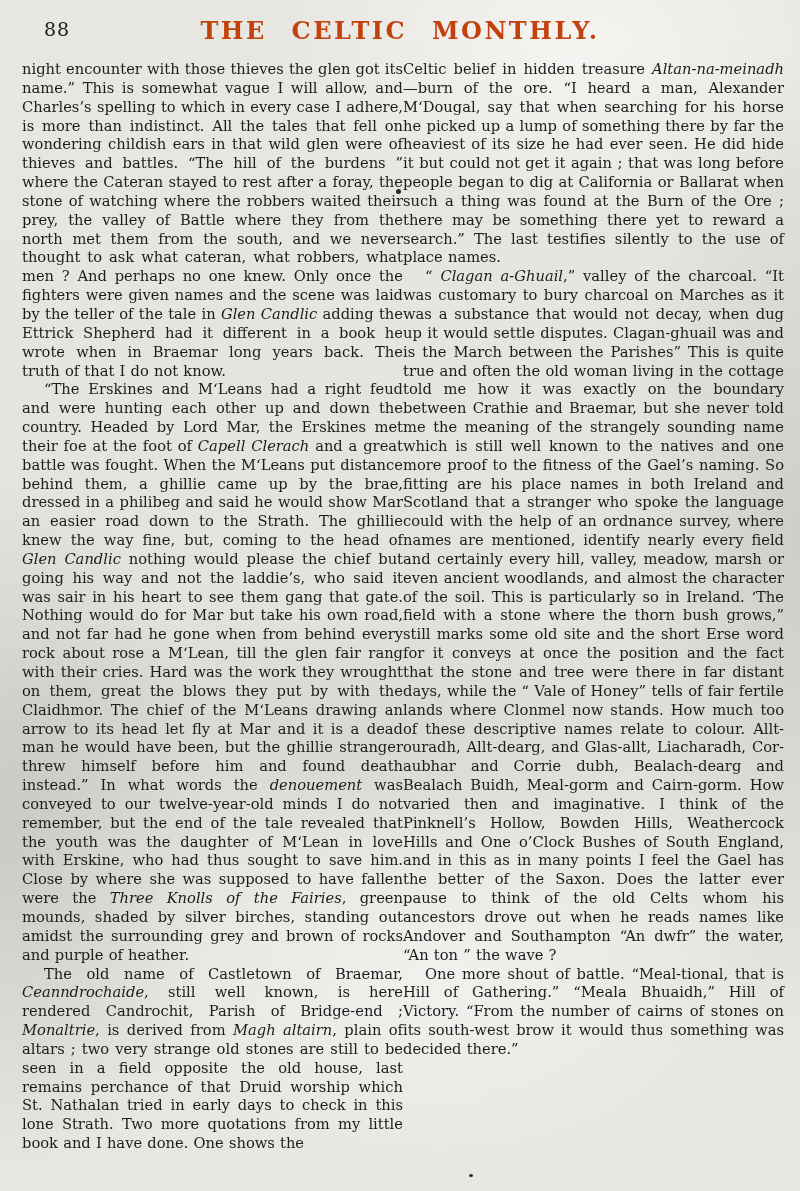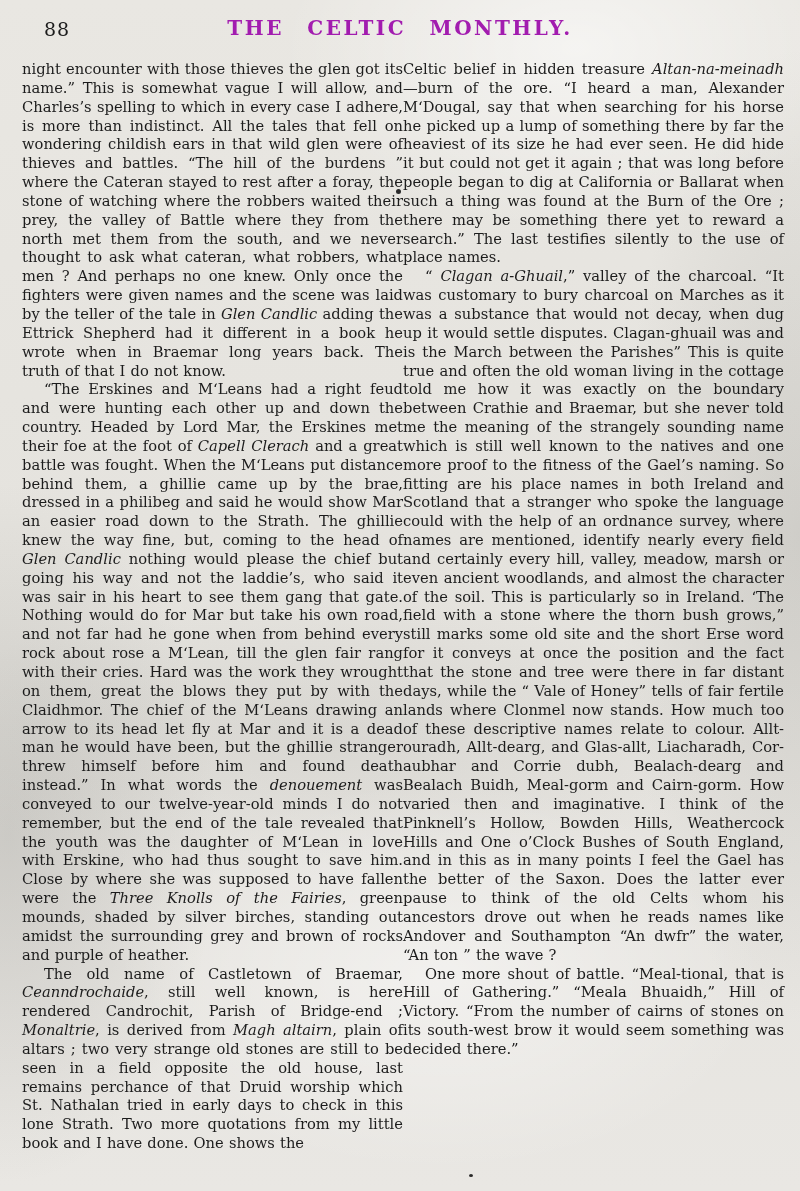--- a/index.html
+++ b/index.html
@@ -26,25 +26,25 @@
   }
   .page-number {
     position: absolute;
     left: 44px;
     top: 18px;
     font-size: 19px;
     letter-spacing: 1px;
   }
   .journal-title {
     text-align: center;
-    font-size: 20px;
+    font-size: 24px;
     font-weight: bold;
     letter-spacing: 2.5px;
     word-spacing: 14px;
-    color: #a21caf;
+    color: #c2410c;
   }
   .columns {
     display: flex;
     padding: 4px 16px 0 22px;
     height: 1128px;
     overflow: hidden;
   }
   .col {
     flex: 1 1 0;
     text-align: justify;
@@ -75,18 +75,18 @@
 
 <div class="columns">
   <div class="col">
       <p class="para"><span>night encounter with those thieves the glen got its name.” This is somewhat vague I will allow, and Charles’s spelling to which in every case I adhere, is more than indistinct. All the tales that fell on wondering childish ears in that wild glen were of thieves and battles. “The hill of the burdens ” where the Cateran stayed to rest after a foray, the stone of watching where the robbers waited their prey, the valley of Battle where they from the north met them from the south, and we never thought to ask what cateran, what robbers, what men ? And perhaps no one knew. Only once the fighters were given names and the scene was laid by the teller of the tale in </span><i>Glen Candlic</i><span> adding the Ettrick Shepherd had it different in a book he wrote when in Braemar long years back. The truth of that I do not know.</span></p>
       <p class="para indent"><span>“The Erskines and M‘Leans had a right feud and were hunting each other up and down the country. Headed by Lord Mar, the Erskines met their foe at the foot of </span><i>Capell Clerach</i><span> and a great battle was fought. When the M‘Leans put distance behind them, a ghillie came up by the brae, dressed in a philibeg and said he would show Mar an easier road down to the Strath. The ghillie knew the way fine, but, coming to the head of </span><i>Glen Candlic</i><span> nothing would please the chief but going his way and not the laddie’s, who said it was sair in his heart to see them gang that gate. Nothing would do for Mar but take his own road, and not far had he gone when from behind every rock about rose a M‘Lean, till the glen fair rang with their cries. Hard was the work they wrought on them, great the blows they put by with the Claidhmor. The chief of the M‘Leans drawing an arrow to its head let fly at Mar and it is a dead man he would have been, but the ghillie stranger threw himself before him and found death instead.” In what words the </span><i>denouement</i><span> was conveyed to our twelve-year-old minds I do not remember, but the end of the tale revealed that the youth was the daughter of M‘Lean in love with Erskine, who had thus sought to save him. Close by where she was supposed to have fallen were the </span><i>Three Knolls of the Fairies</i><span>, green mounds, shaded by silver birches, standing out amidst the surrounding grey and brown of rocks and purple of heather.</span></p>
       <p class="para indent"><span>The old name of Castletown of Braemar, </span><i>Ceanndrochaide</i><span>, still well known, is here rendered Candrochit, Parish of Bridge-end ; </span><i>Monaltrie</i><span>, is derived from </span><i>Magh altairn</i><span>, plain of altars ; two very strange old stones are still to be seen in a field opposite the old house, last remains perchance of that Druid worship which St. Nathalan tried in early days to check in this lone Strath. Two more quotations from my little book and I have done. One shows the</span></p>
     </div>
   <div class="col">
       <p class="para"><span>Celtic belief in hidden treasure </span><i>Altan-na-meinadh</i><span> —burn of the ore. “I heard a man, Alexander M‘Dougal, say that when searching for his horse he picked up a lump of something there by far the heaviest of its size he had ever seen. He did hide it but could not get it again ; that was long before people began to dig at California or Ballarat when such a thing was found at the Burn of the Ore ; there may be something there yet to reward a search.” The last testifies silently to the use of place names.</span></p>
       <p class="para indent"><span>“ </span><i>Clagan a-Ghuail</i><span>,” valley of the charcoal. “It was customary to bury charcoal on Marches as it was a substance that would not decay, when dug up it would settle disputes. Clagan-ghuail was and is the March between the Parishes” This is quite true and often the old woman living in the cottage told me how it was exactly on the boundary between Crathie and Braemar, but she never told me the meaning of the strangely sounding name which is still well known to the natives and one more proof to the fitness of the Gael’s naming. So fitting are his place names in both Ireland and Scotland that a stranger who spoke the language could with the help of an ordnance survey, where names are mentioned, identify nearly every field and certainly every hill, valley, meadow, marsh or even ancient woodlands, and almost the character of the soil. This is particularly so in Ireland. ‘The field with a stone where the thorn bush grows,” still marks some old site and the short Erse word for it conveys at once the position and the fact that the stone and tree were there in far distant days, while the “ Vale of Honey” tells of fair fertile lands where Clonmel now stands. How much too of these descriptive names relate to colour. Allt-ouradh, Allt-dearg, and Glas-allt, Liacharadh, Cor-aubhar and Corrie dubh, Bealach-dearg and Bealach Buidh, Meal-gorm and Cairn-gorm. How varied then and imaginative. I think of the Pinknell’s Hollow, Bowden Hills, Weathercock Hills and One o’Clock Bushes of South England, and in this as in many points I feel the Gael has the better of the Saxon. Does the latter ever pause to think of the old Celts whom his ancestors drove out when he reads names like Andover and Southampton “An dwfr” the water, “An ton ” the wave ?</span></p>
-      <p class="para indent"><span>One more shout of battle. “Meal-tional, that is Hill of Gathering.” “Meala Bhuaidh,” Hill of Victory. “From the number of cairns of stones on its south-west brow it would seem something was decided there.”</span></p>
+      <p class="para indent"><span>One more shout of battle. “Meal-tional, that is Hill of Gathering.” “Meala Bhuaidh,” Hill of Victory. “From the number of cairns of stones on its south-west brow it would thus something was decided there.”</span></p>
     </div>
 </div>
 
 <div class="ink-speck speck-1"></div>
 <div class="ink-speck speck-2"></div>
 
 </body></html>

